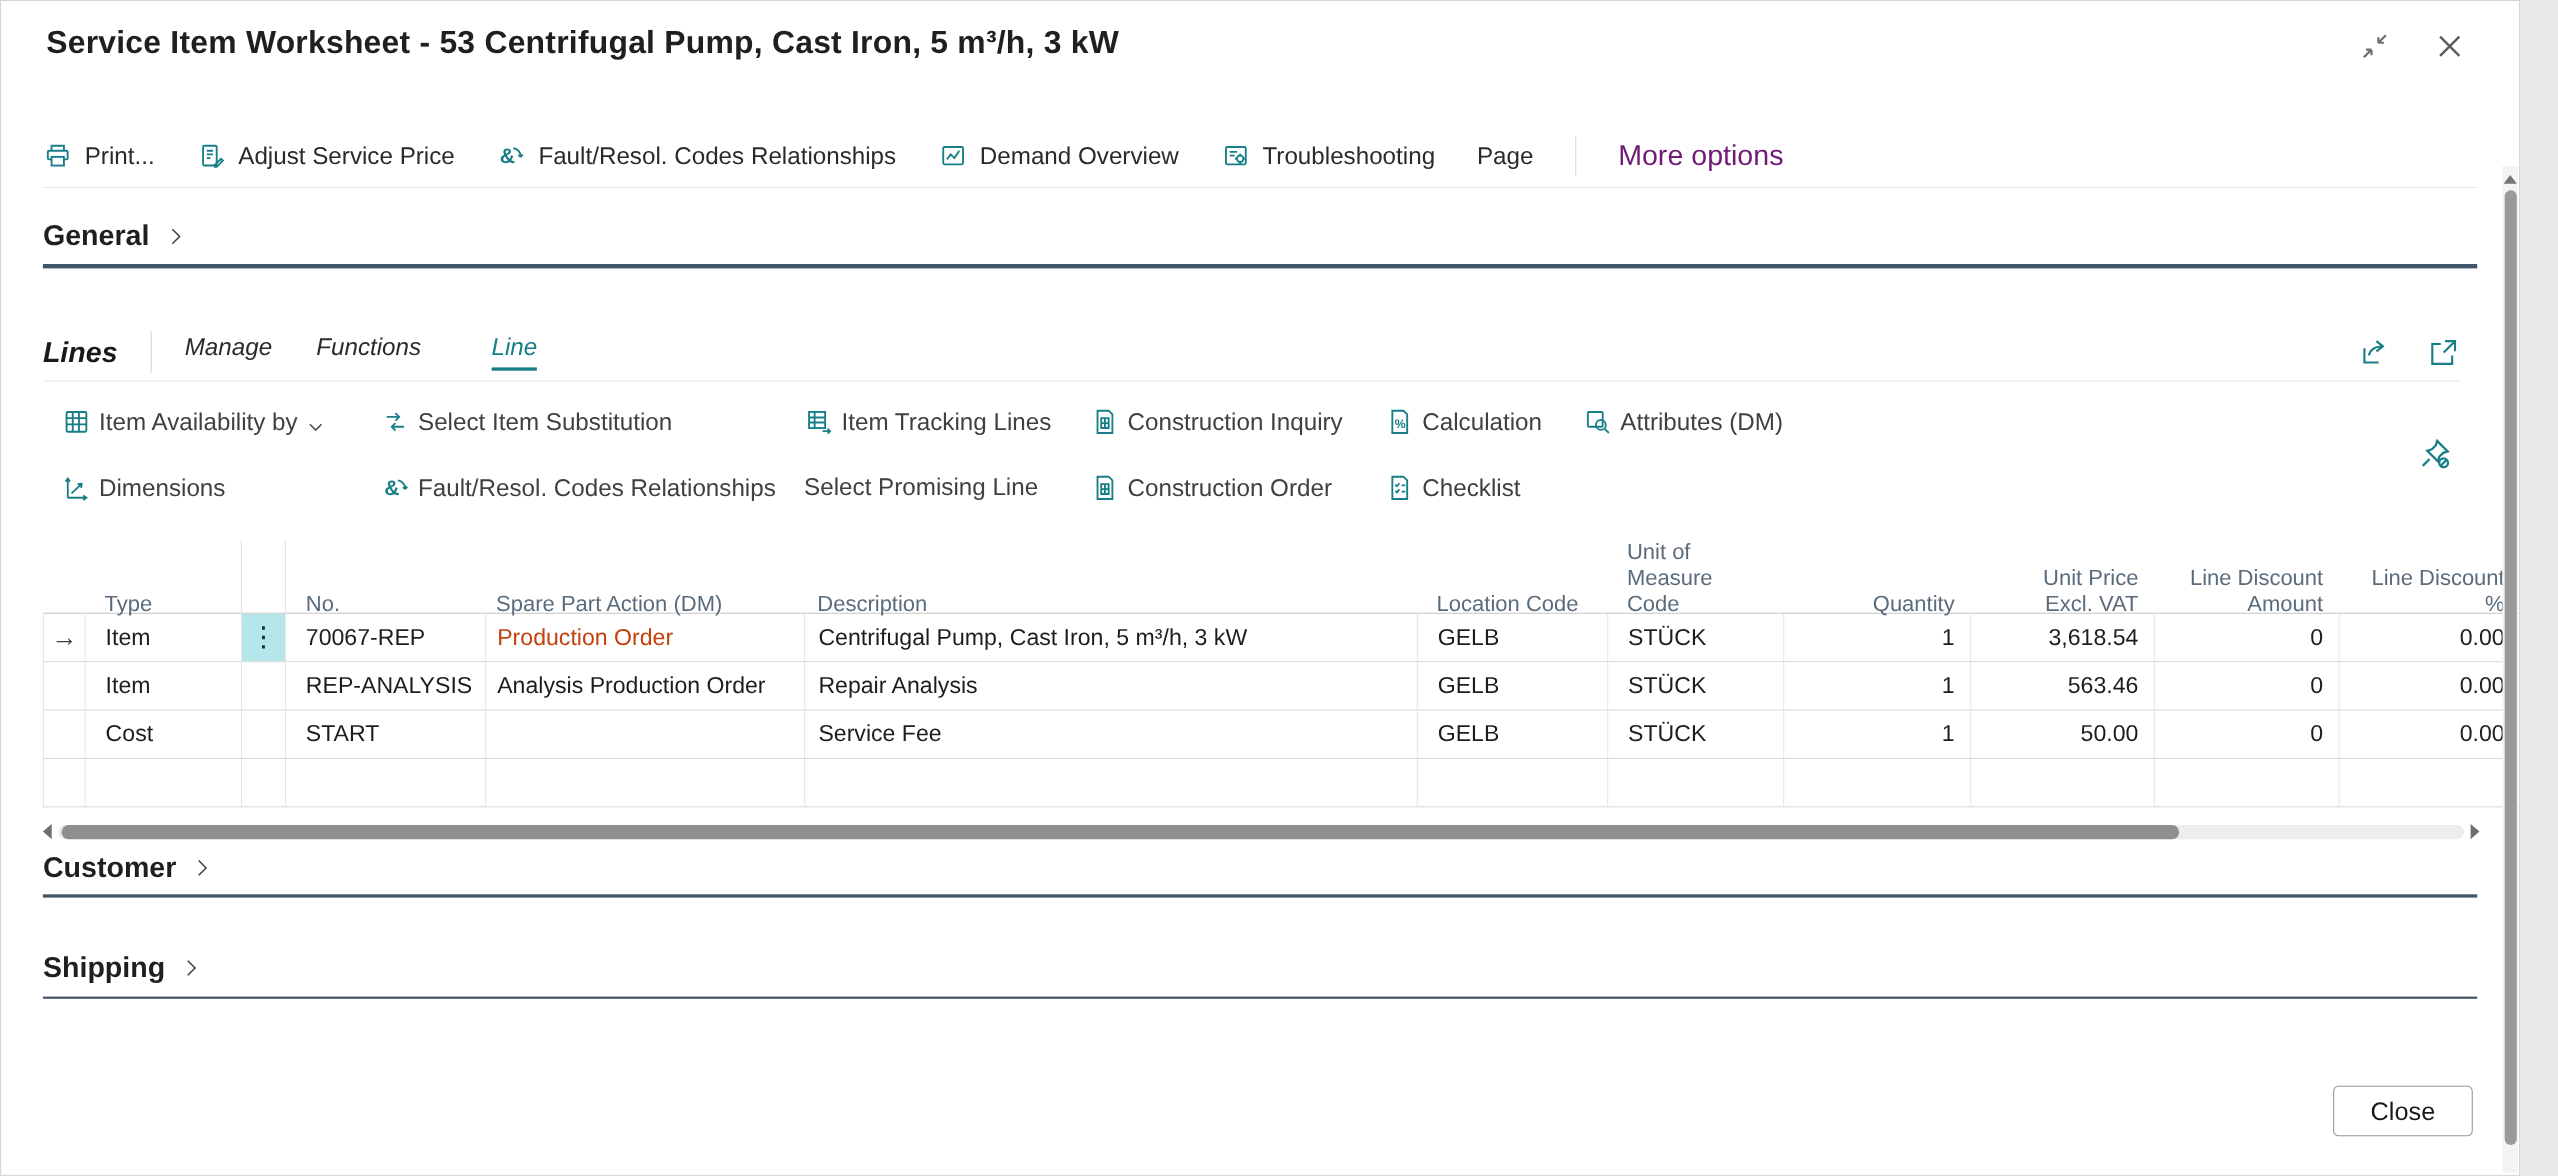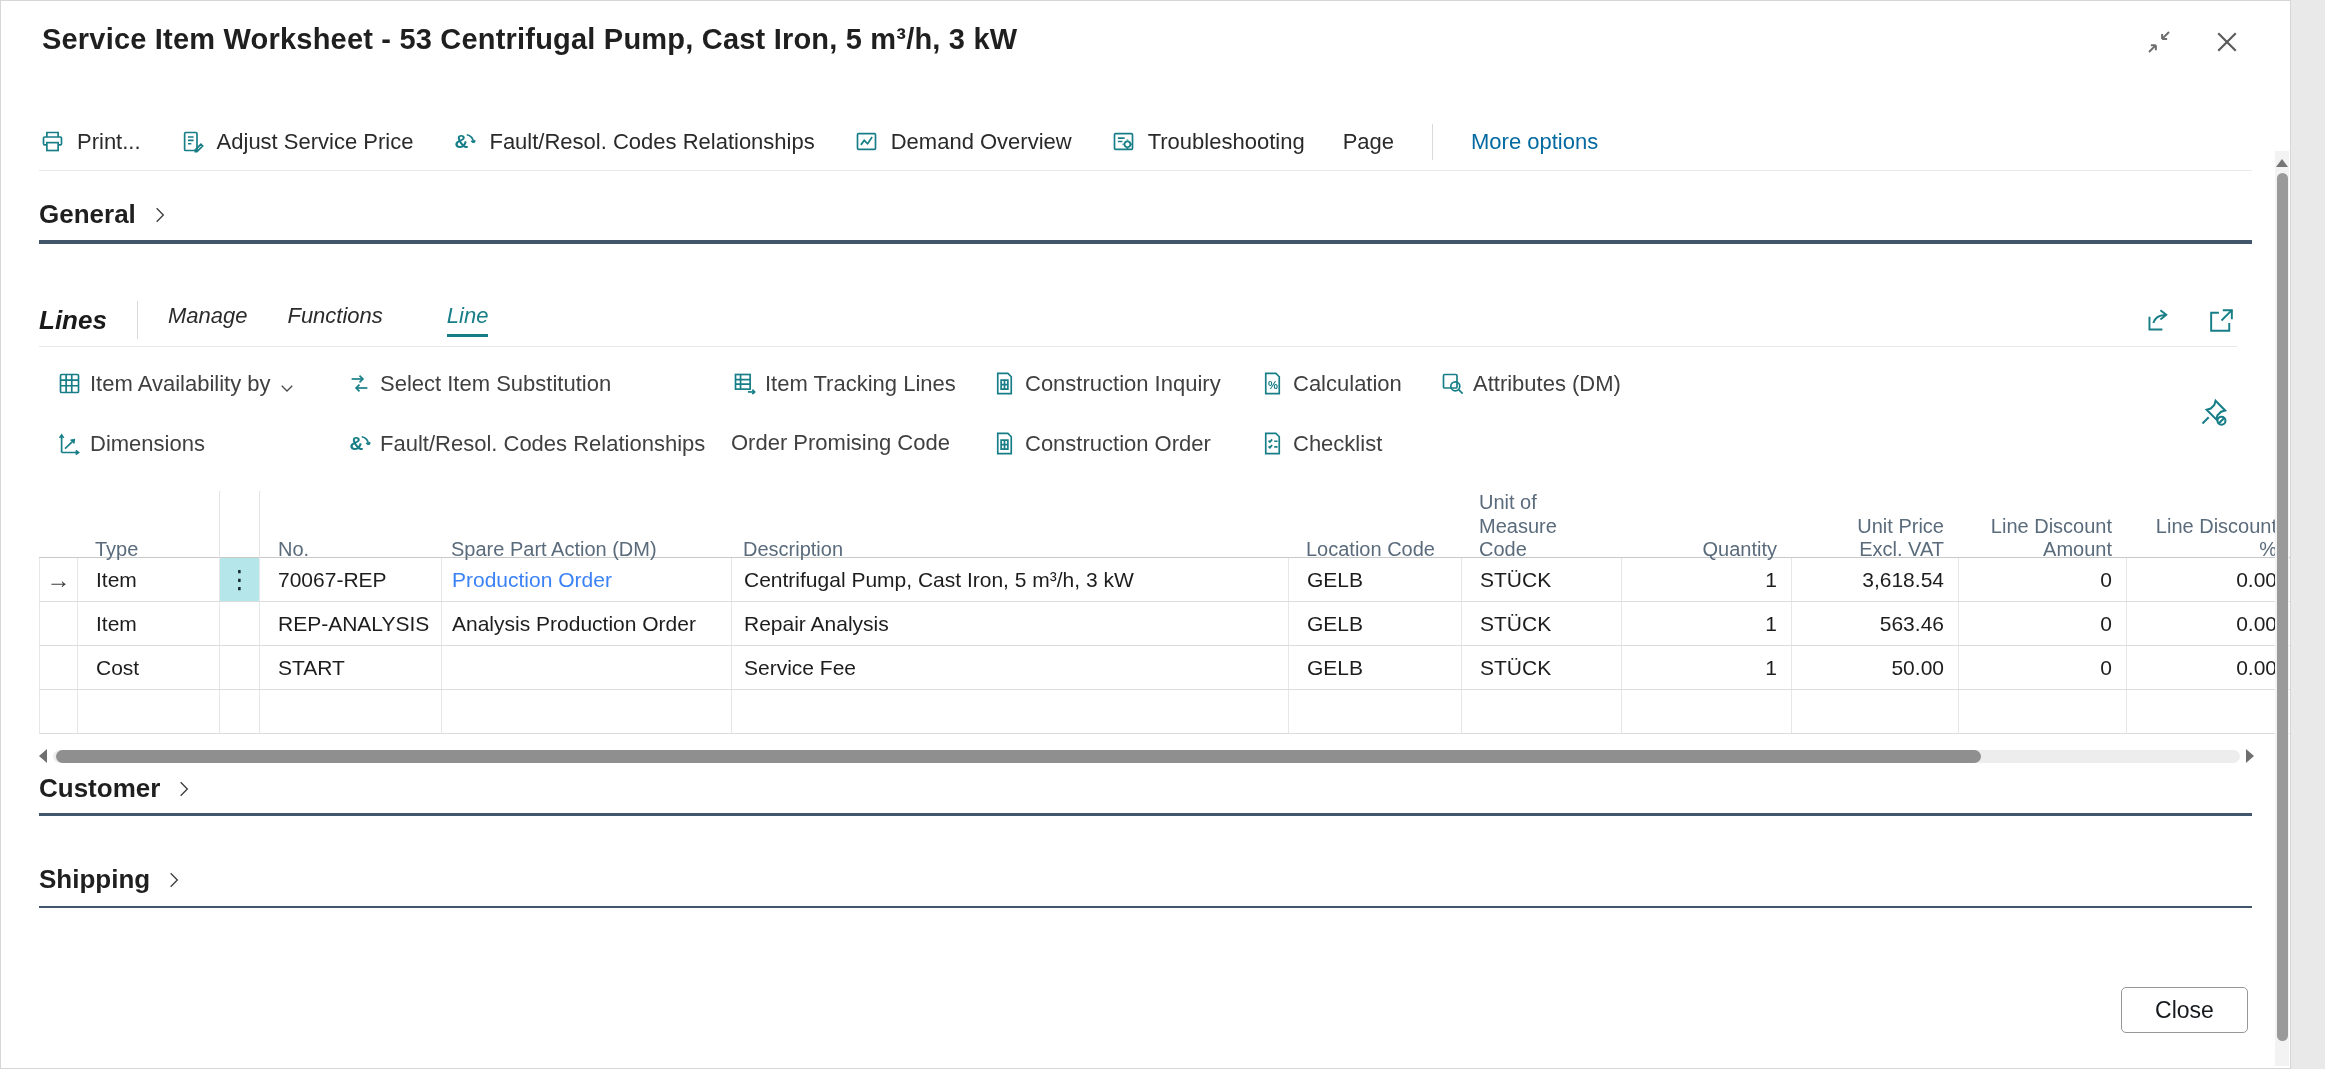--- a/index.html
+++ b/index.html
@@ -13,21 +13,21 @@
                 color:#1f1f1f; letter-spacing:.2px; white-space:nowrap; }
   .win-controls { position:absolute; top:26px; right:48px; display:flex; gap:38px; align-items:center; }
   .win-btn { cursor:pointer; display:flex; align-items:center; justify-content:center; }
 
   
   .toolbar { position:absolute; top:112px; left:38px; right:38px; height:58px;
              display:flex; align-items:center; gap:38px; border-bottom:1px solid #eaeaea; }
   .tb-item { display:flex; align-items:center; gap:11px; font-size:22px; color:#2a2a2a;
              cursor:pointer; white-space:nowrap; }
   .tb-divider { width:1px; height:36px; background:#d9d9d9; }
-  .tb-more { font-size:22px; color:#0369a1; cursor:pointer; }
+  .tb-more { font-size:26px; color:#701a75; cursor:pointer; }
 
   
   .section { position:absolute; left:38px; right:38px; }
   .sec-head { display:flex; align-items:center; gap:14px; font-size:26px; font-weight:600;
               color:#1f1f1f; cursor:pointer; }
   .sec-general  { top:190px; border-bottom:4px solid #42566B; padding:8px 0 10px 0; }
   .sec-customer { top:764px; border-bottom:3px solid #42566B; padding:8px 0 9px 0; }
   .sec-shipping { top:854px; border-bottom:2px solid #42566B; padding:9px 0 11px 0; }
 
   
@@ -60,21 +60,21 @@
   .th.bl { border-left:1px solid #e3e3e3; }
   .trow { height:44px; align-items:stretch; border-bottom:1px solid #dcdcdc;
           border-left:1px solid #e7e7e7; font-size:21px; color:#1d1d1d; }
   .td { display:flex; align-items:center; border-right:1px solid #e7e7e7;
         padding:0 14px 0 18px; white-space:nowrap; overflow:hidden; cursor:pointer; }
   .td.center { justify-content:center; padding:0; }
   .td.right { justify-content:flex-end; }
   .td.sel { background:#B5E6EA; }
   .td .ellipsis { font-size:25px; color:#16292e; line-height:1; }
   .td .rowmark { font-size:24px; color:#404040; }
-  .link { color:#3b82f6;text-align:center; }
+  .link { color:#c2410c;text-align:center; }
   .td.pads { padding-left:10px; } .td.padd { padding-left:12px; }
 
   
   .hscroll { position:absolute; top:748px; left:38px; right:36px; height:14px;
              display:flex; align-items:center; gap:6px; }
   .hs-arrow { width:0; height:0; border-top:7px solid transparent; border-bottom:7px solid transparent; cursor:pointer; }
   .hs-left  { border-right:8px solid #6f6f6f; }
   .hs-right { border-left:8px solid #6f6f6f; }
   .hs-track { position:relative; flex:1; height:13px; background:#ededed; border-radius:7px; }
   .hs-thumb { position:absolute; left:3px; top:0; width:1925px; height:13px;
@@ -294,21 +294,21 @@
         <span>
           <svg width="27" height="27" viewBox="0 0 24 24" fill="none" stroke="#177E87" stroke-width="1.5">
             <text x="3" y="18" font-size="17" font-weight="bold" fill="#177E87" stroke="none">&amp;</text>
             <path d="M14 6a7 7 0 0 1 6 7"></path>
               <path d="M20 13l-2-1.5M20 13l1.5-2"></path>
           </svg>
         </span>
         <span>Fault/Resol. Codes Relationships</span>
       </div>
       <div class="action">
-        <span>Order Promising Code</span>
+        <span>Select Promising Line</span>
       </div>
       <div class="action">
         <span>
           <svg width="27" height="27" viewBox="0 0 24 24" fill="none" stroke="#177E87" stroke-width="1.5">
             <path d="M6 3h9l3 3v15H6z"></path>
               <path d="M9 9h6v8H9z"></path>
               <path d="M9 13h6M12 9v8"></path>
           </svg>
         </span>
         <span>Construction Order</span>

